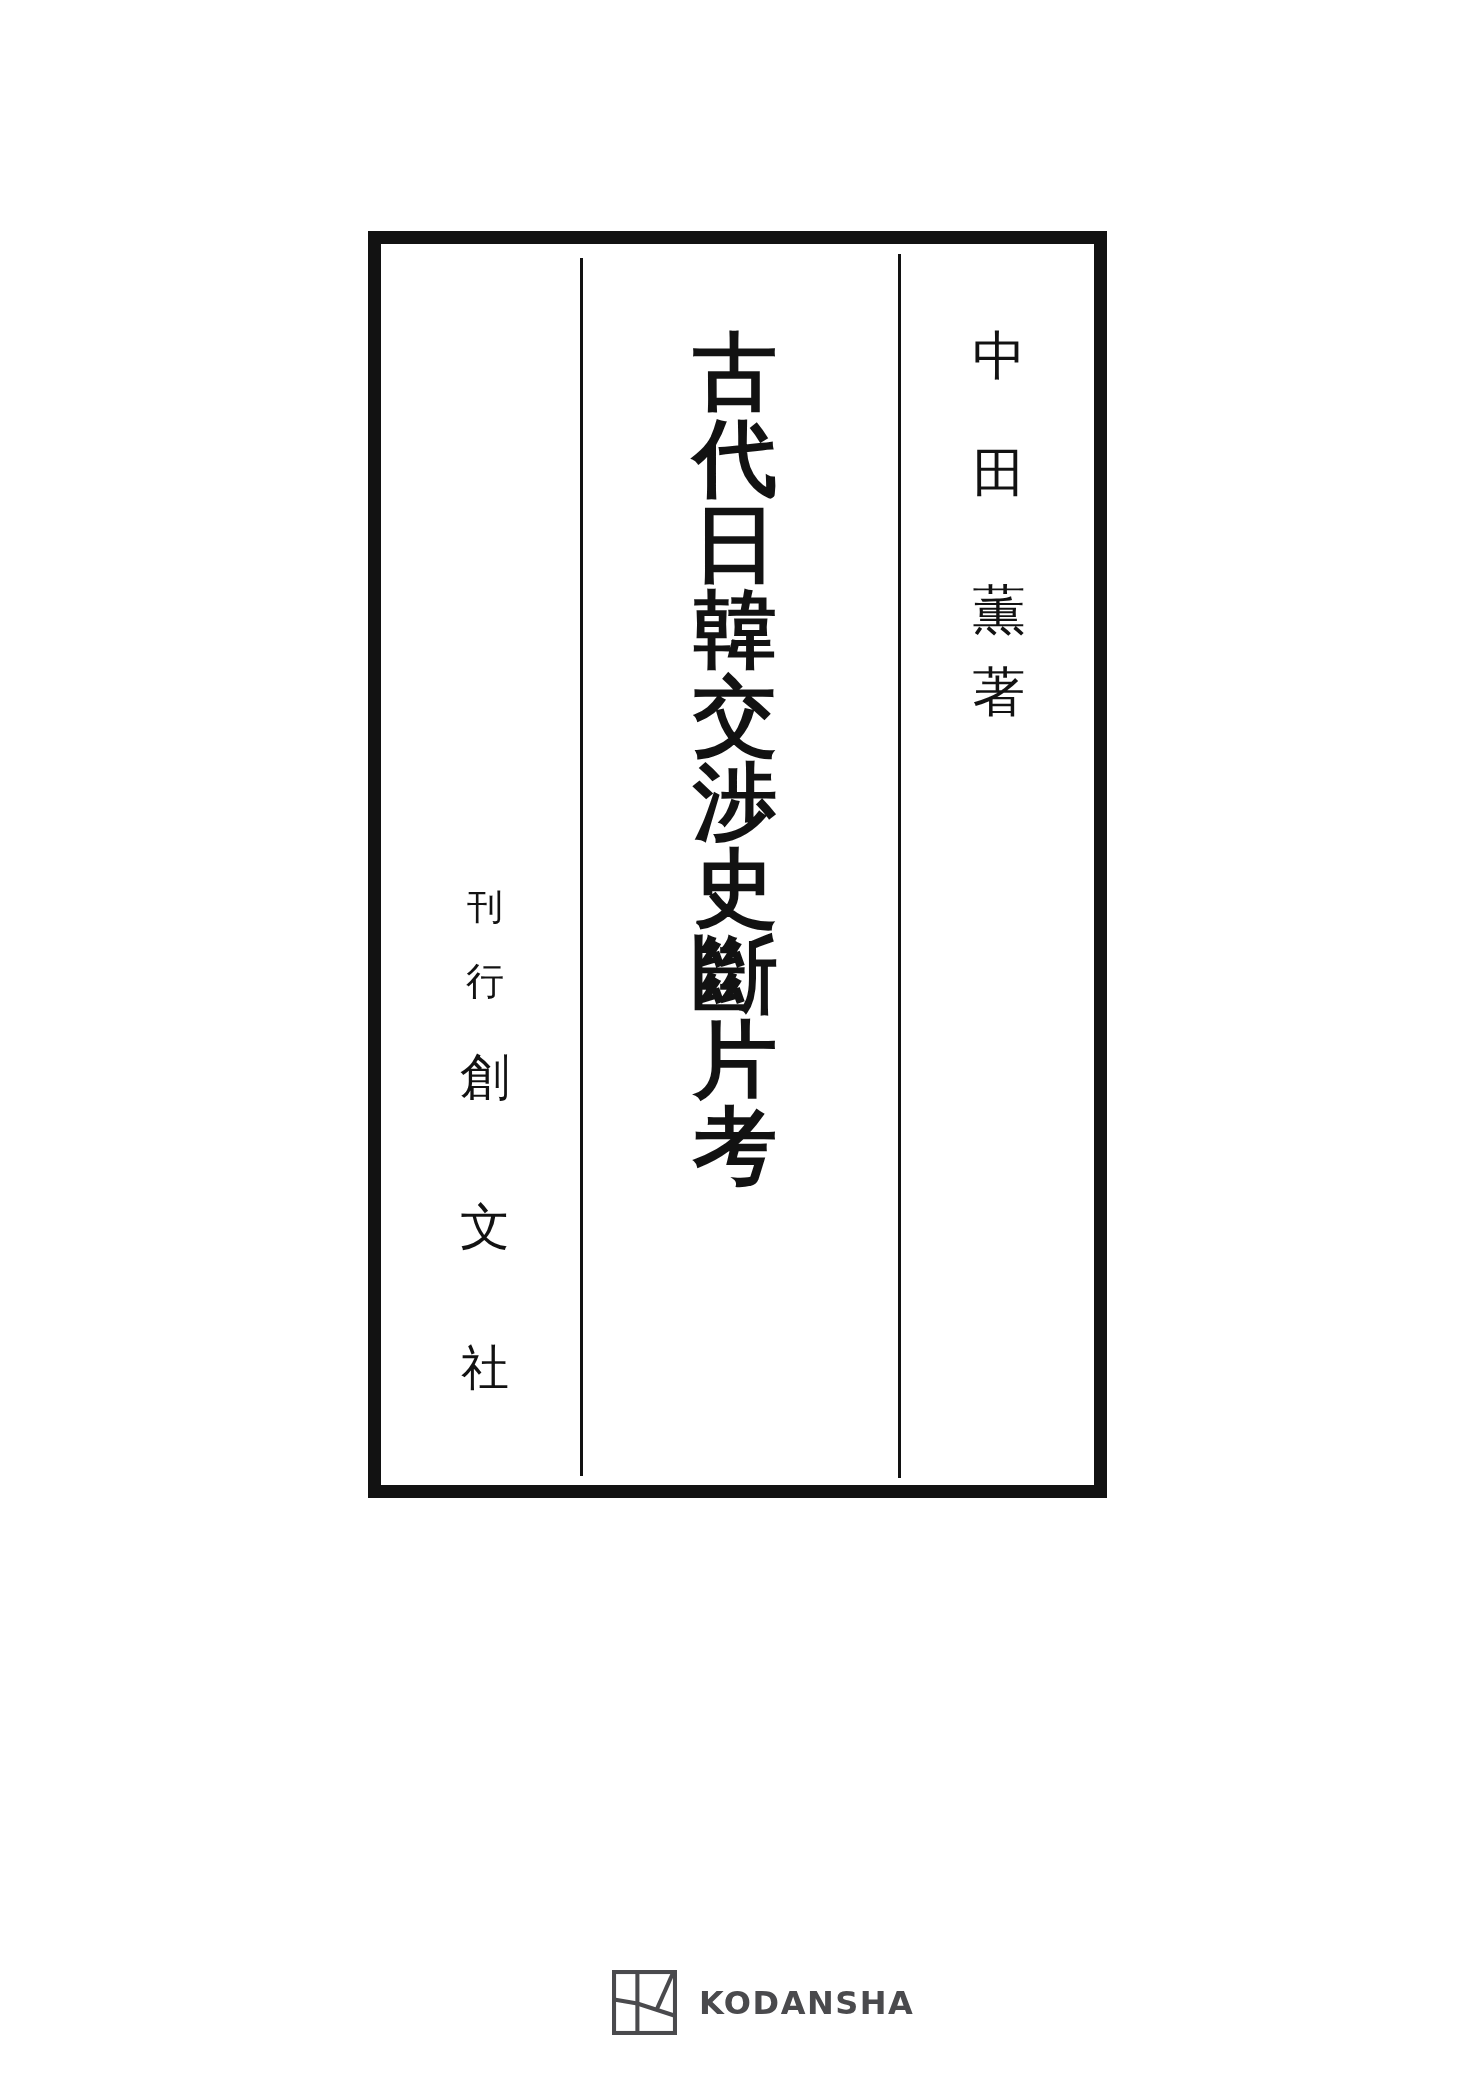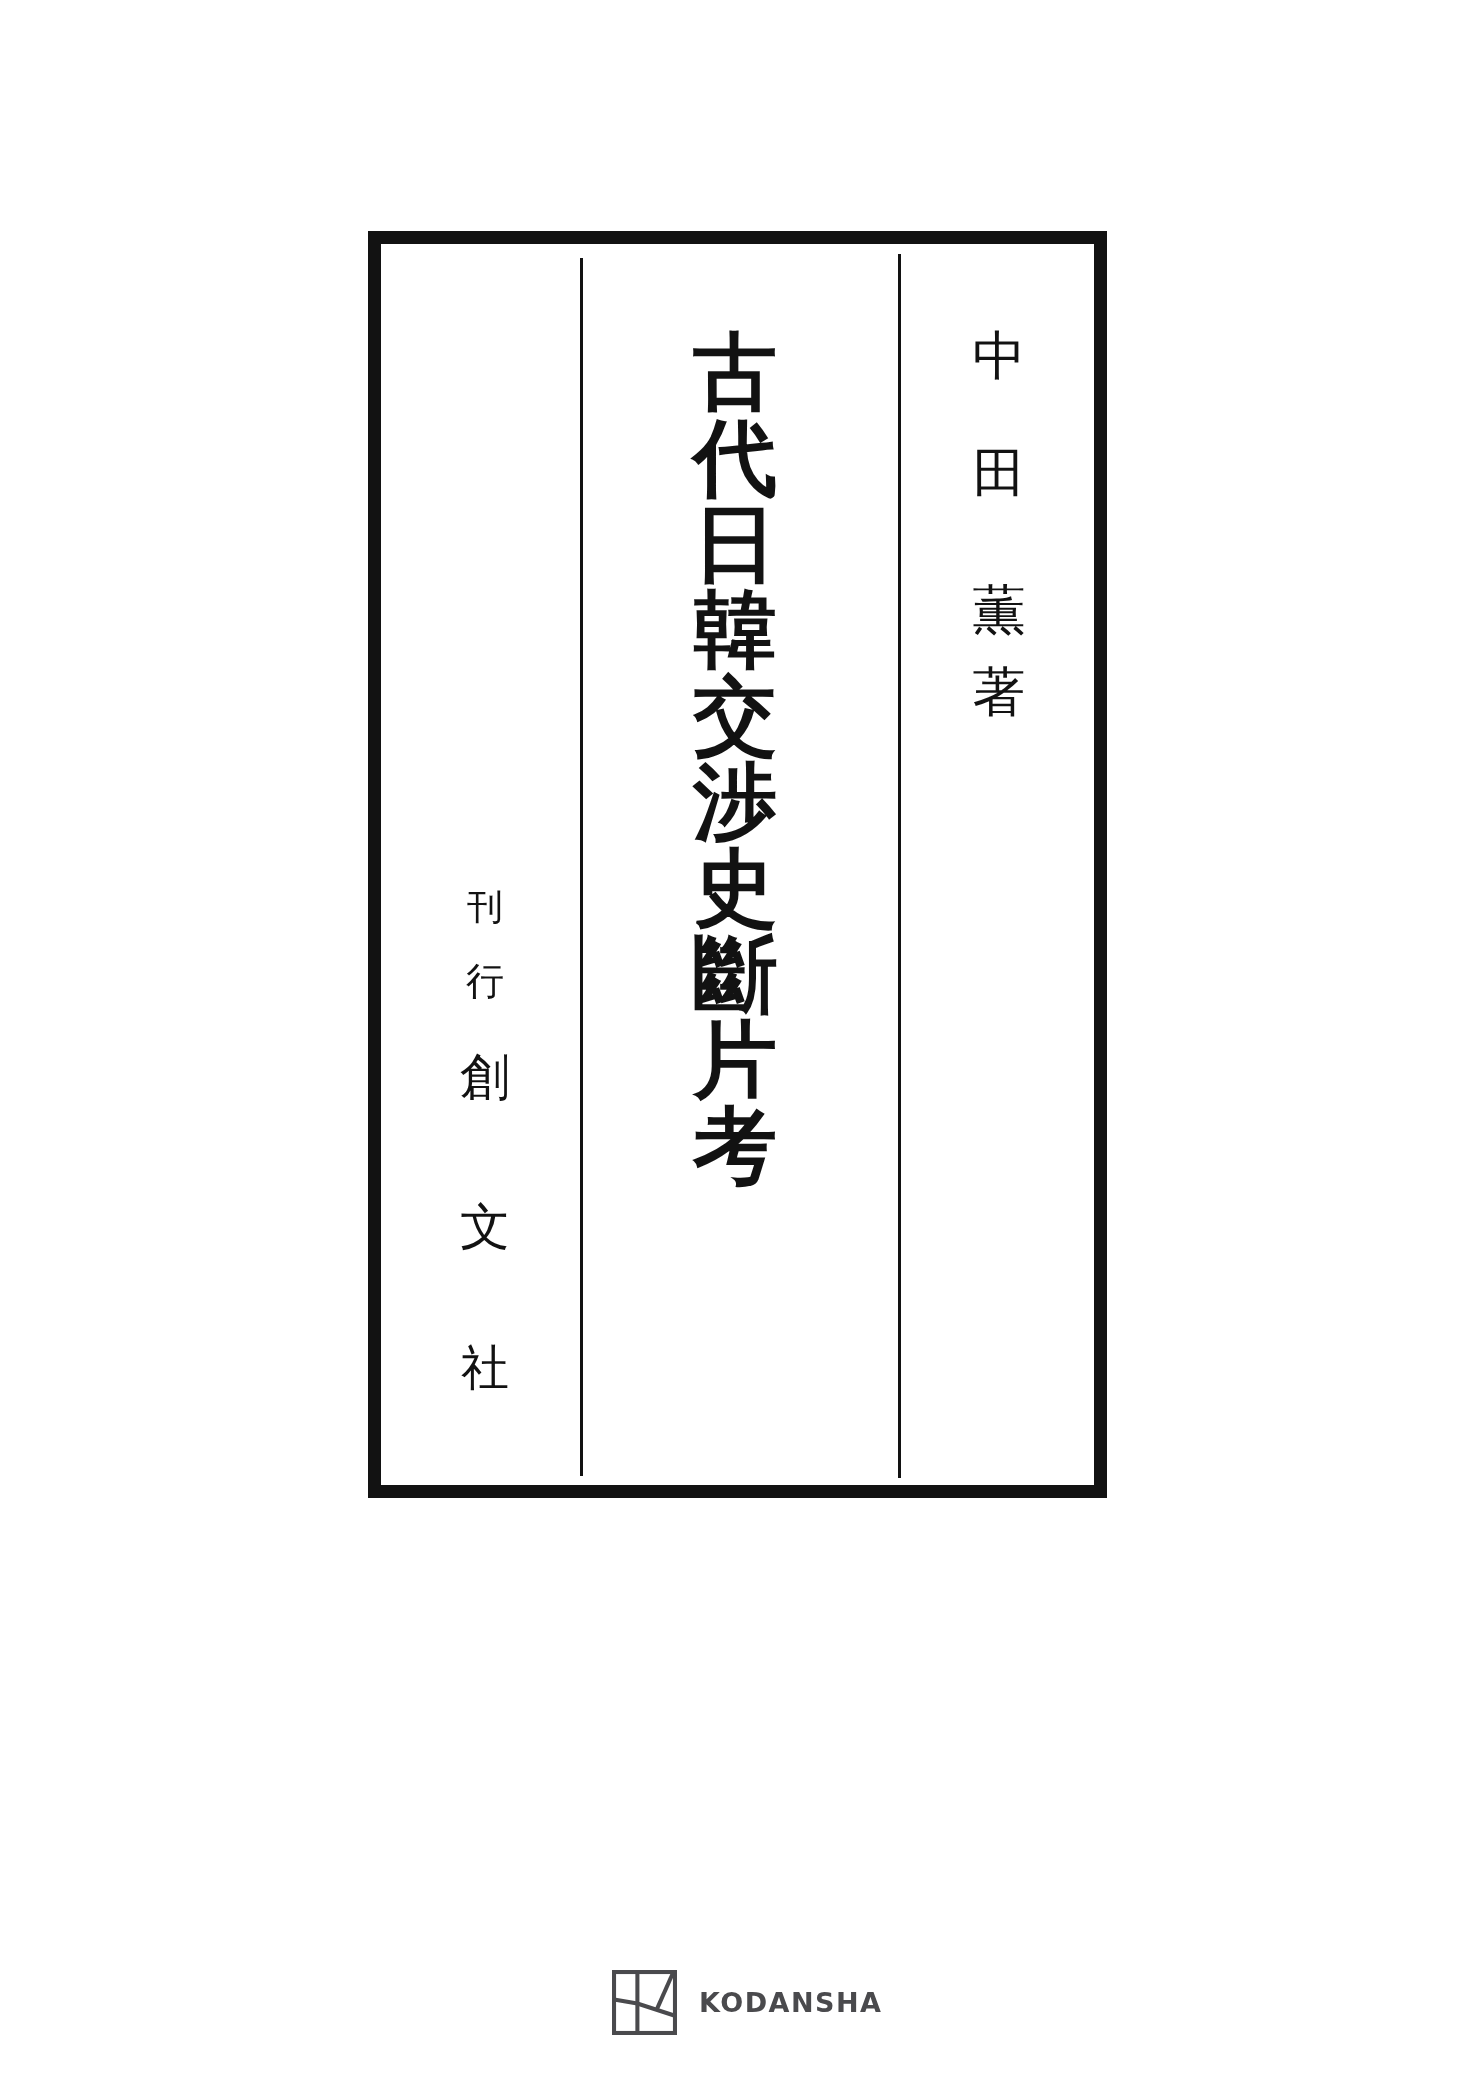--- a/index.html
+++ b/index.html
@@ -84,21 +84,21 @@
   }
   .mark {
     width: 65px;
     height: 65px;
     color: var(--logo-color);
     flex: 0 0 auto;
   }
   .wordmark {
     margin-left: 22px;
     font-family: "DejaVu Sans", "Liberation Sans", sans-serif;
-    font-size: 27px;
+    font-size: 32px;
     font-weight: 600;
     letter-spacing: 1.5px;
     color: var(--logo-color);
     white-space: nowrap;
   }
 </style>
 </head>
 <body>
 
 <div class="canvas">

